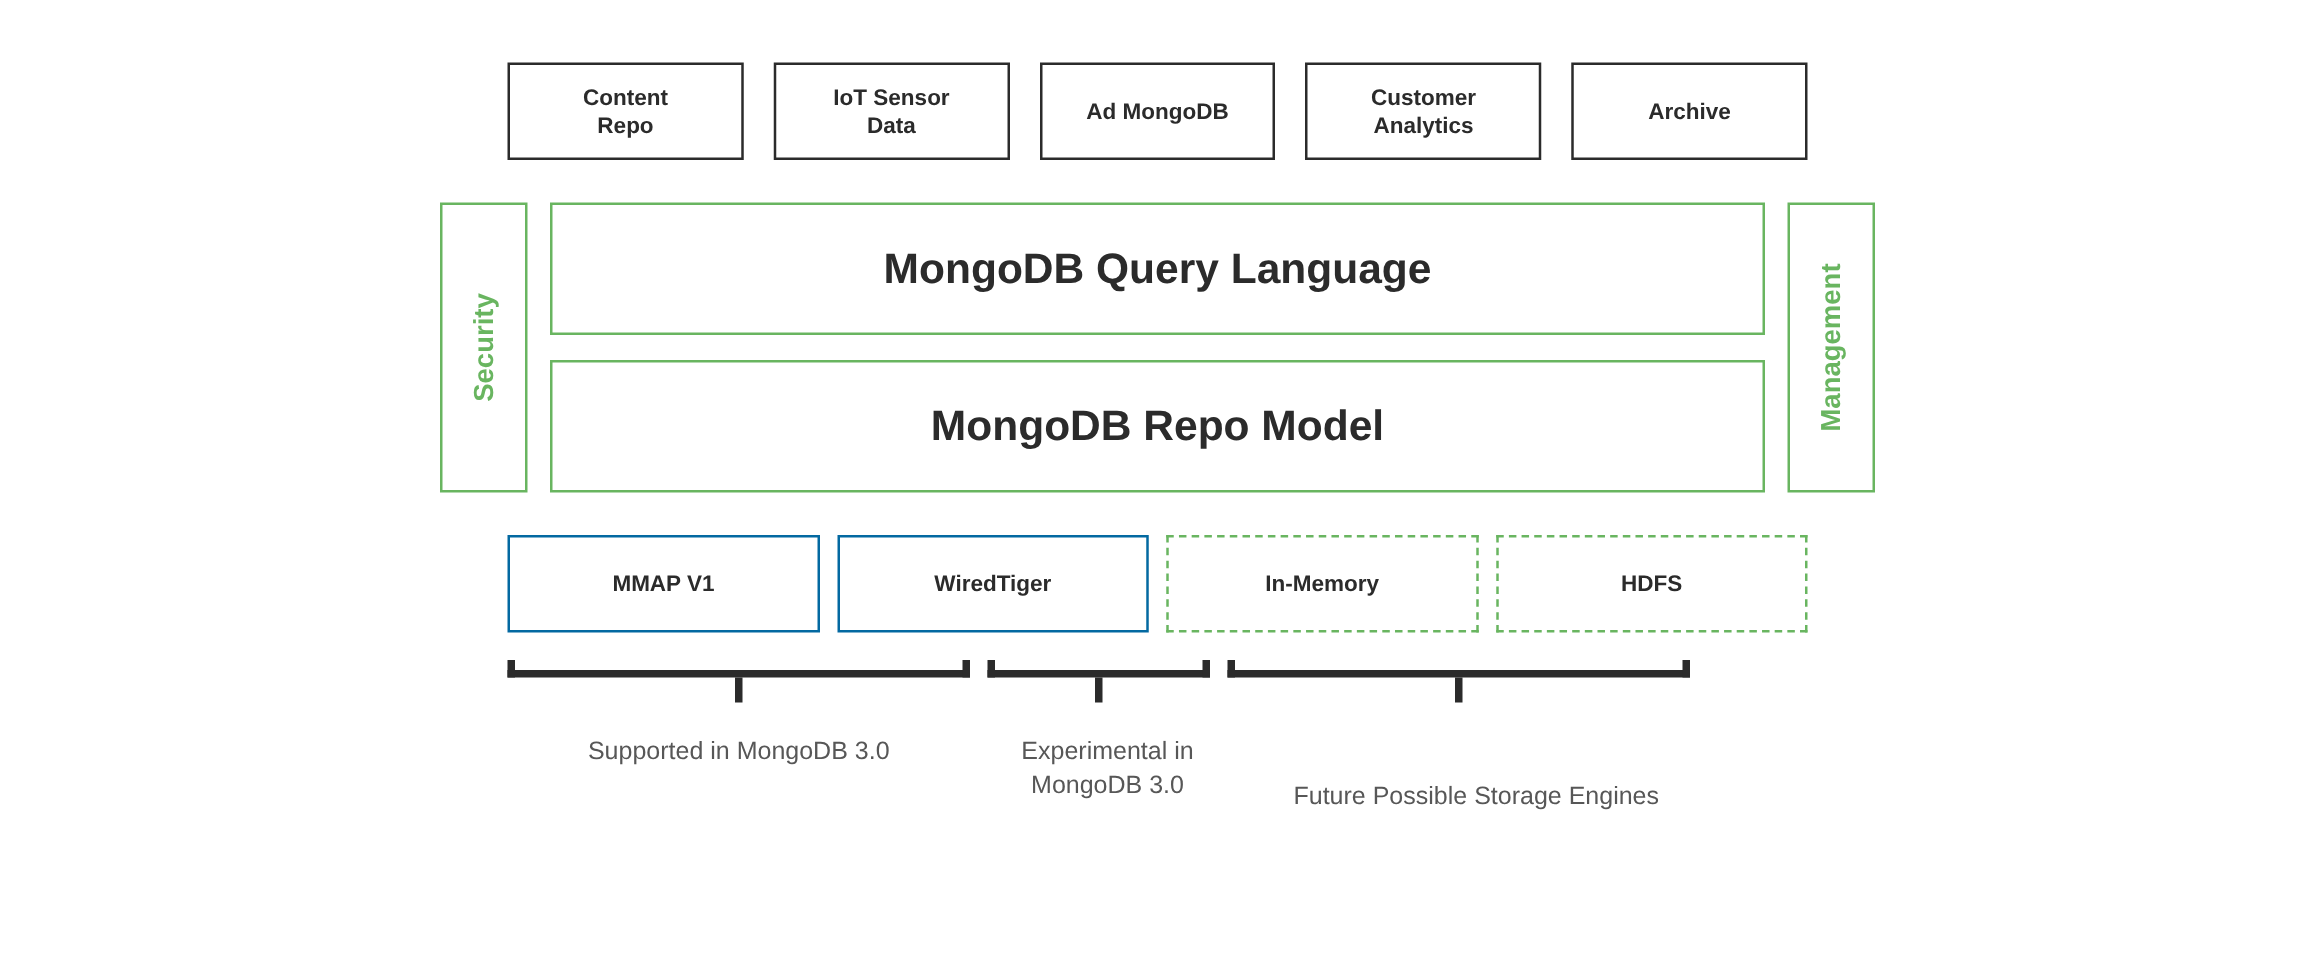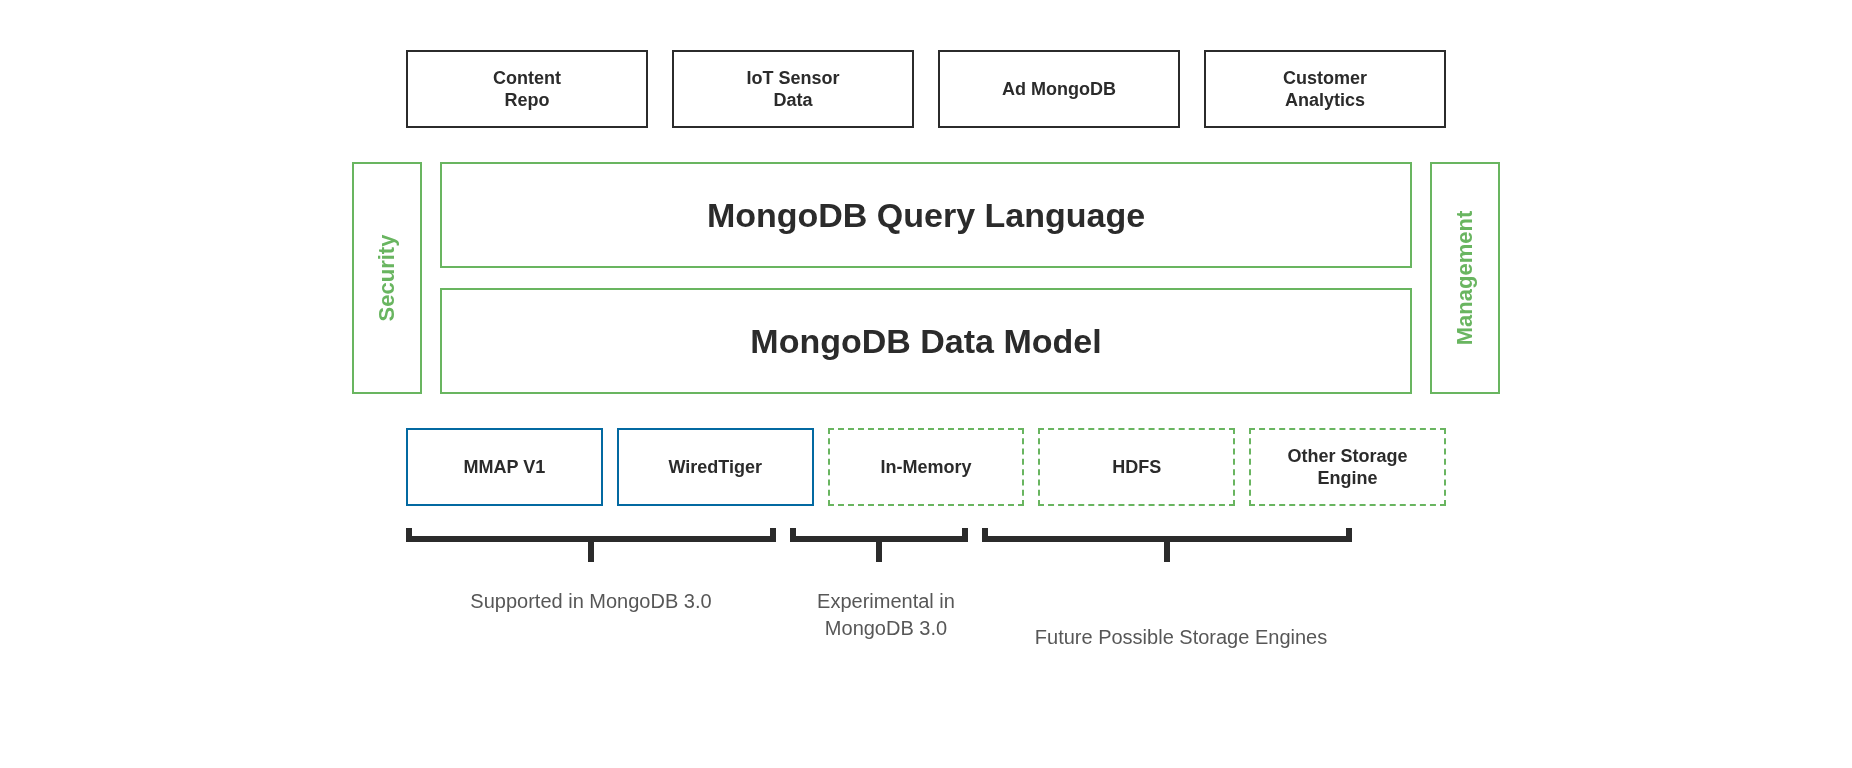--- a/index.html
+++ b/index.html
@@ -133,41 +133,41 @@
 </head>
 <body>
 
 <div class="diagram">
 
   <div class="row top-row">
     <div class="app-box">Content<br>Repo</div>
     <div class="app-box">IoT Sensor<br>Data</div>
     <div class="app-box">Ad MongoDB</div>
     <div class="app-box">Customer<br>Analytics</div>
+    <div class="app-box">Archive</div>
   </div>
 
   <div class="middle-wrap">
     <div class="side-pillar">
       <span>Security</span>
     </div>
     <div class="center-stack">
       <div class="wide-box">MongoDB Query Language</div>
-      <div class="wide-box">MongoDB Data Model</div>
+      <div class="wide-box">MongoDB Repo Model</div>
     </div>
     <div class="side-pillar">
       <span>Management</span>
     </div>
   </div>
 
   <div class="row engine-row">
     <div class="engine-box engine-solid">MMAP V1</div>
     <div class="engine-box engine-solid">WiredTiger</div>
     <div class="engine-box engine-dashed">In-Memory</div>
     <div class="engine-box engine-dashed">HDFS</div>
-    <div class="engine-box engine-dashed">Other Storage<br>Engine</div>
   </div>
 
   <div class="bracket-row">
     <div class="bracket" style="left:54px; width:370px;"></div>
     <div class="bracket-stem" style="left:236px;"></div>
 
     <div class="bracket" style="left:438px; width:178px;"></div>
     <div class="bracket-stem" style="left:524px;"></div>
 
     <div class="bracket" style="left:630px; width:370px;"></div>

